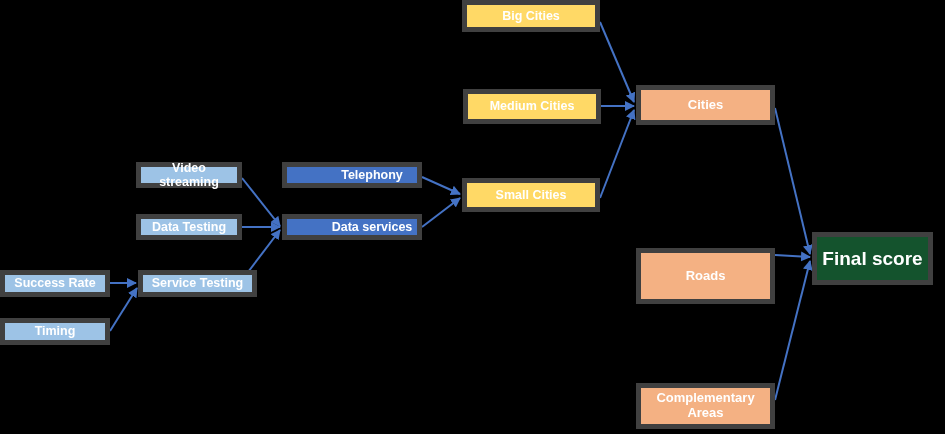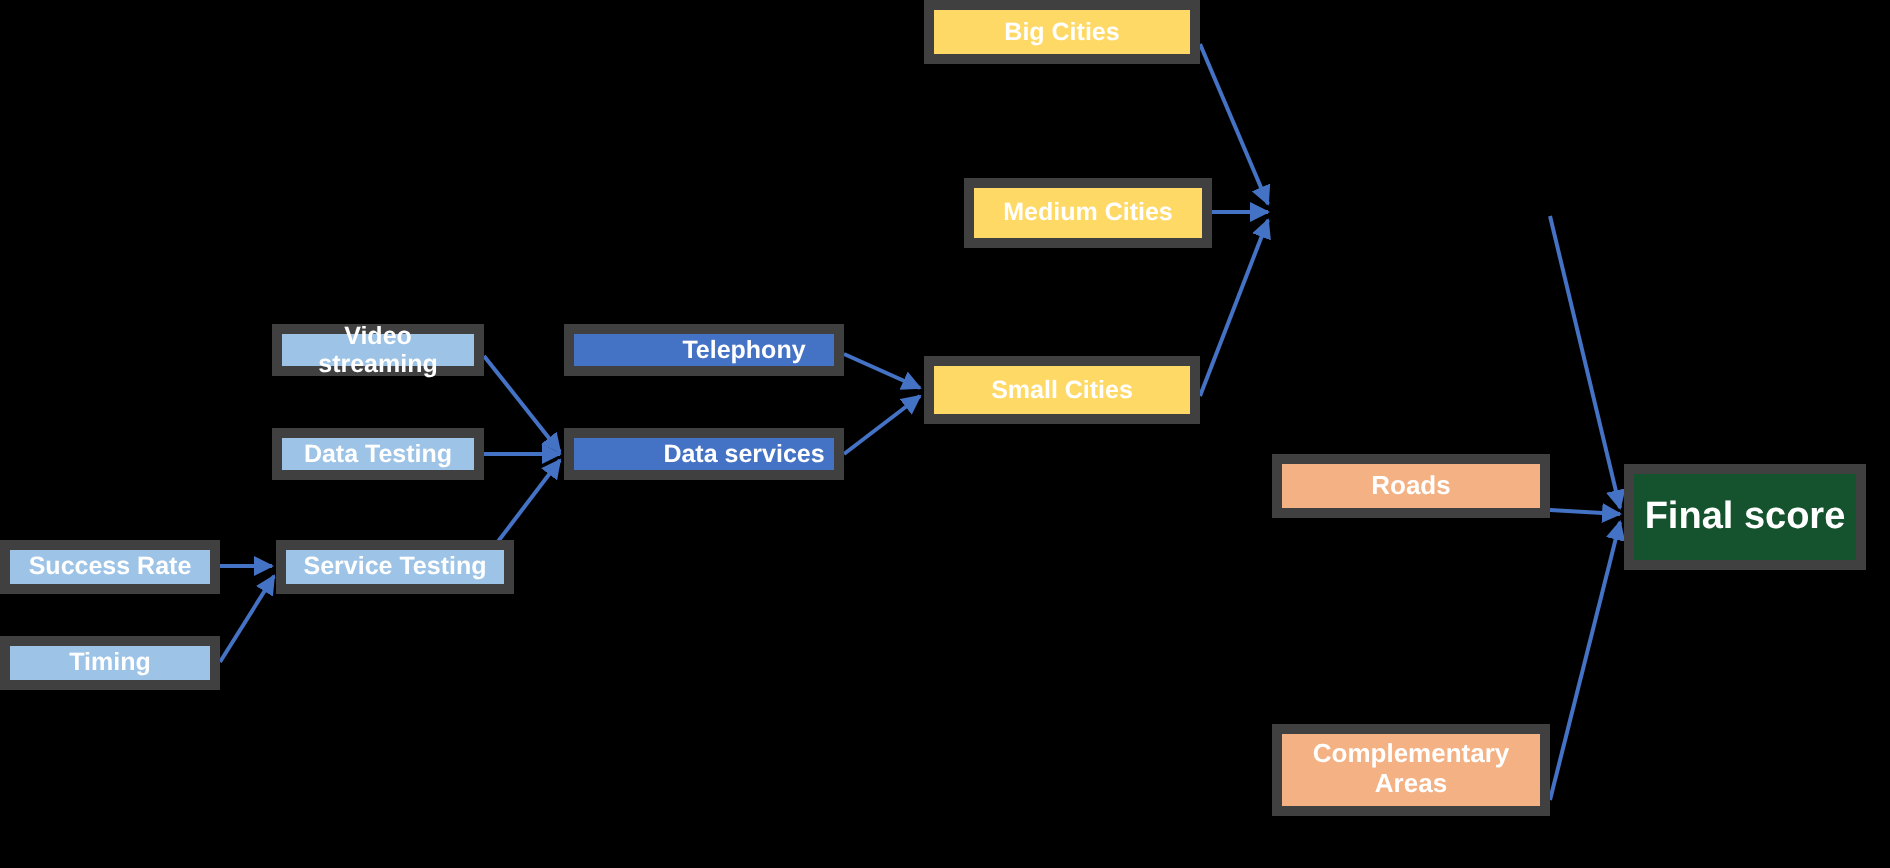--- a/index.html
+++ b/index.html
@@ -133,34 +133,37 @@
   </div>
 
   <div class="node lvl-blue" style="left:282px; top:214px; width:140px; height:26px;">
     <span class="node-label">Data services</span>
   </div>
 
   <div class="node lvl-yellow" style="left:462px; top:0px; width:138px; height:32px;">
     <span class="node-label">Big Cities</span>
   </div>
 
-  <div class="node lvl-yellow" style="left:482px; top:89px; width:124px; height:35px;">
+  <div class="node lvl-yellow" style="left:463px; top:89px; width:138px; height:35px;">
     <span class="node-label">Medium Cities</span>
   </div>
 
   <div class="node lvl-yellow" style="left:462px; top:178px; width:138px; height:34px;">
     <span class="node-label">Small Cities</span>
   </div>
 
+  <div class="node lvl-orange" style="left:636px; top:85px; width:139px; height:40px;">
+    <span class="node-label">Cities</span>
+  </div>
 
-  <div class="node lvl-orange" style="left:636px; top:227px; width:139px; height:32px;">
+  <div class="node lvl-orange" style="left:636px; top:248px; width:139px; height:56px;">
     <span class="node-label">Roads</span>
   </div>
 
-  <div class="node lvl-orange" style="left:636px; top:362px; width:139px; height:46px;">
+  <div class="node lvl-orange" style="left:636px; top:383px; width:139px; height:46px;">
     <span class="node-label">Complementary
 Areas</span>
   </div>
 
   <div class="node lvl-green" style="left:812px; top:232px; width:121px; height:53px;">
     <span class="node-label">Final score</span>
   </div>
 
 </div>
 

